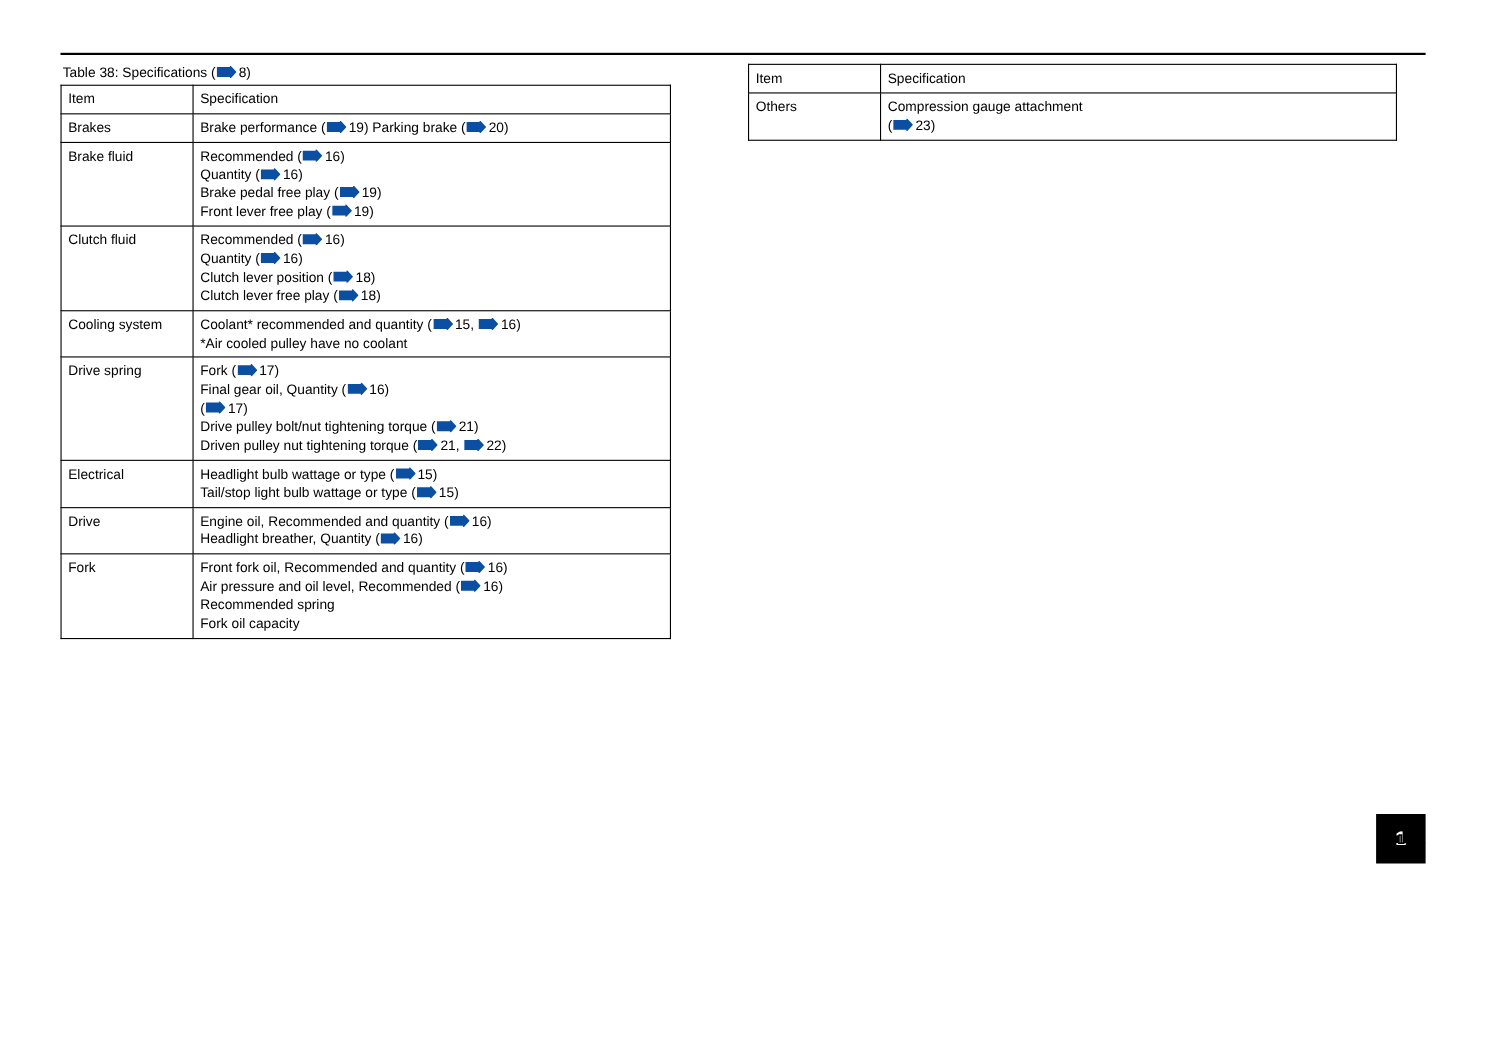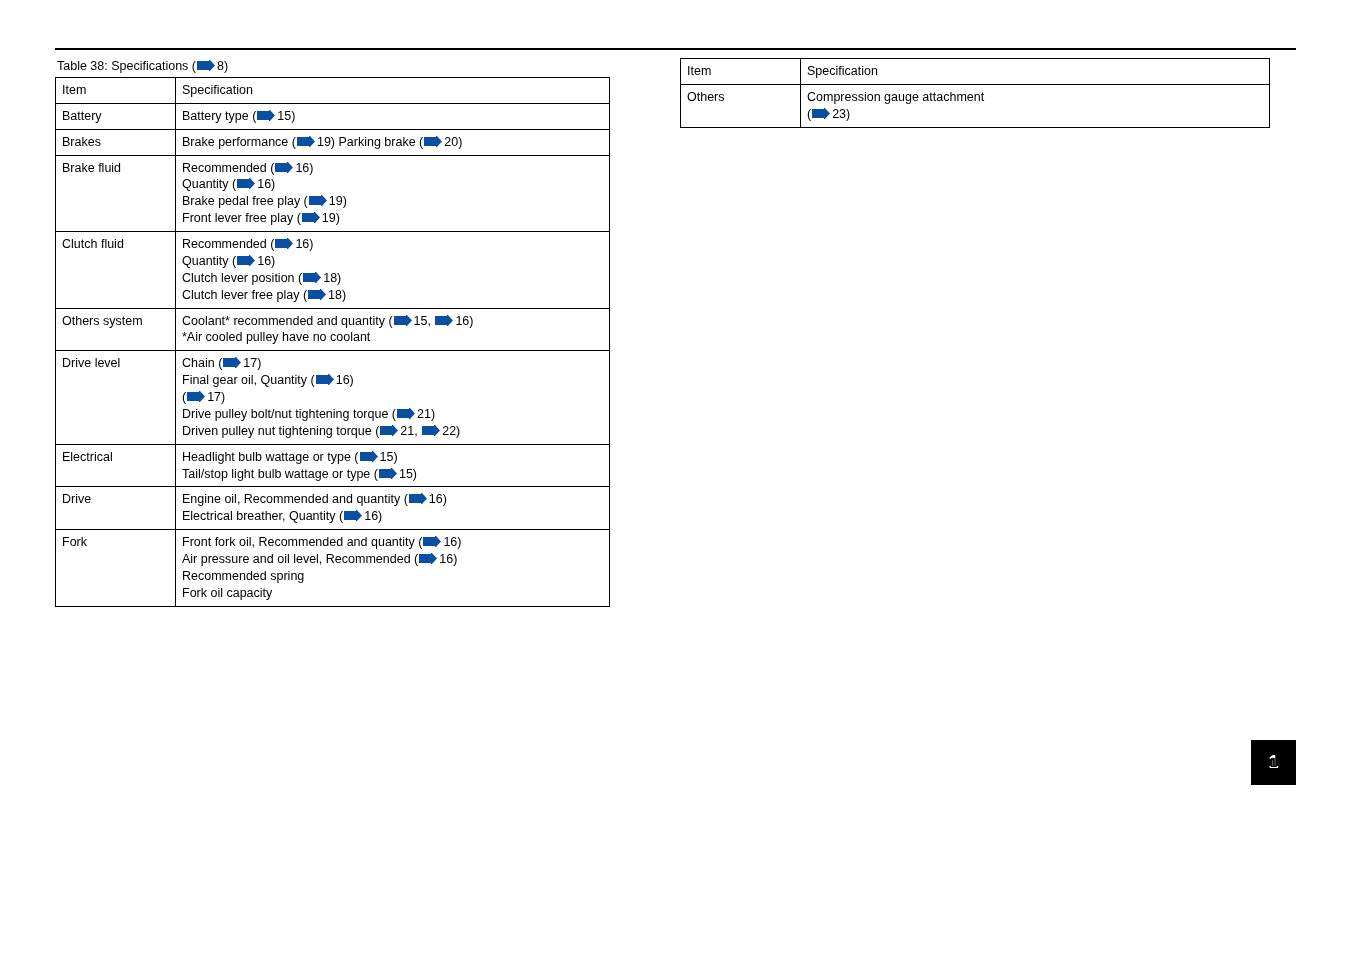--- a/index.html
+++ b/index.html
@@ -101,26 +101,20 @@
             <col>
           </colgroup>
         <thead>
           <tr>
             <th>Item</th>
             <th>Specification</th>
           </tr>
         </thead>
         <tbody id="left-body">
             <tr>
-              <td>Battery</td>
-              <td class="lh"><span>Battery type (</span><span class="arrow"><svg width="18" height="11">
-                    <polygon points="0,1 12,1 12,-1 18,5.5 12,12 12,10 0,10" fill="#0b4fa3"></polygon>
-                  </svg></span><span>15</span><span>)</span></td>
-            </tr>
-            <tr>
               <td>Brakes</td>
               <td class="lh"><span>Brake performance (</span><span class="arrow"><svg width="18" height="11">
                     <polygon points="0,1 12,1 12,-1 18,5.5 12,12 12,10 0,10" fill="#0b4fa3"></polygon>
                   </svg></span><span>19</span><span>) Parking brake (</span><span class="arrow"><svg width="18" height="11">
                     <polygon points="0,1 12,1 12,-1 18,5.5 12,12 12,10 0,10" fill="#0b4fa3"></polygon>
                   </svg></span><span>20</span><span>)</span></td>
             </tr>
             <tr>
               <td>Brake fluid</td>
               <td class="lh"><span>Recommended (</span><span class="arrow"><svg width="18" height="11">
@@ -139,30 +133,30 @@
                     <polygon points="0,1 12,1 12,-1 18,5.5 12,12 12,10 0,10" fill="#0b4fa3"></polygon>
                   </svg></span><span>16</span><span>)</span><br><span>Quantity (</span><span class="arrow"><svg width="18" height="11">
                     <polygon points="0,1 12,1 12,-1 18,5.5 12,12 12,10 0,10" fill="#0b4fa3"></polygon>
                   </svg></span><span>16</span><span>)</span><br><span>Clutch lever position (</span><span class="arrow"><svg width="18" height="11">
                     <polygon points="0,1 12,1 12,-1 18,5.5 12,12 12,10 0,10" fill="#0b4fa3"></polygon>
                   </svg></span><span>18</span><span>)</span><br><span>Clutch lever free play (</span><span class="arrow"><svg width="18" height="11">
                     <polygon points="0,1 12,1 12,-1 18,5.5 12,12 12,10 0,10" fill="#0b4fa3"></polygon>
                   </svg></span><span>18</span><span>)</span></td>
             </tr>
             <tr>
-              <td>Others system</td>
+              <td>Cooling system</td>
               <td class="lh"><span>Coolant* recommended and quantity (</span><span class="arrow"><svg width="18" height="11">
                     <polygon points="0,1 12,1 12,-1 18,5.5 12,12 12,10 0,10" fill="#0b4fa3"></polygon>
                   </svg></span><span>15</span><span>, </span><span class="arrow"><svg width="18" height="11">
                     <polygon points="0,1 12,1 12,-1 18,5.5 12,12 12,10 0,10" fill="#0b4fa3"></polygon>
                   </svg></span><span>16</span><span>)</span><br><span>*Air cooled pulley have no coolant</span></td>
             </tr>
             <tr>
-              <td>Drive level</td>
-              <td class="lh"><span>Chain (</span><span class="arrow"><svg width="18" height="11">
+              <td>Drive spring</td>
+              <td class="lh"><span>Fork (</span><span class="arrow"><svg width="18" height="11">
                     <polygon points="0,1 12,1 12,-1 18,5.5 12,12 12,10 0,10" fill="#0b4fa3"></polygon>
                   </svg></span><span>17</span><span>)</span><br><span>Final gear oil, Quantity (</span><span class="arrow"><svg width="18" height="11">
                     <polygon points="0,1 12,1 12,-1 18,5.5 12,12 12,10 0,10" fill="#0b4fa3"></polygon>
                   </svg></span><span>16</span><span>)</span><br><span>(</span><span class="arrow"><svg width="18" height="11">
                     <polygon points="0,1 12,1 12,-1 18,5.5 12,12 12,10 0,10" fill="#0b4fa3"></polygon>
                   </svg></span><span>17</span><span>)</span><br><span>Drive pulley bolt/nut tightening torque (</span><span class="arrow"><svg width="18" height="11">
                     <polygon points="0,1 12,1 12,-1 18,5.5 12,12 12,10 0,10" fill="#0b4fa3"></polygon>
                   </svg></span><span>21</span><span>)</span><br><span>Driven pulley nut tightening torque (</span><span class="arrow"><svg width="18" height="11">
                     <polygon points="0,1 12,1 12,-1 18,5.5 12,12 12,10 0,10" fill="#0b4fa3"></polygon>
                   </svg></span><span>21</span><span>, </span><span class="arrow"><svg width="18" height="11">
@@ -174,21 +168,21 @@
               <td class="lh"><span>Headlight bulb wattage or type (</span><span class="arrow"><svg width="18" height="11">
                     <polygon points="0,1 12,1 12,-1 18,5.5 12,12 12,10 0,10" fill="#0b4fa3"></polygon>
                   </svg></span><span>15</span><span>)</span><br><span>Tail/stop light bulb wattage or type (</span><span class="arrow"><svg width="18" height="11">
                     <polygon points="0,1 12,1 12,-1 18,5.5 12,12 12,10 0,10" fill="#0b4fa3"></polygon>
                   </svg></span><span>15</span><span>)</span></td>
             </tr>
             <tr>
               <td>Drive</td>
               <td class="lh"><span>Engine oil, Recommended and quantity (</span><span class="arrow"><svg width="18" height="11">
                     <polygon points="0,1 12,1 12,-1 18,5.5 12,12 12,10 0,10" fill="#0b4fa3"></polygon>
-                  </svg></span><span>16</span><span>)</span><br><span>Electrical breather, Quantity (</span><span class="arrow"><svg width="18" height="11">
+                  </svg></span><span>16</span><span>)</span><br><span>Headlight breather, Quantity (</span><span class="arrow"><svg width="18" height="11">
                     <polygon points="0,1 12,1 12,-1 18,5.5 12,12 12,10 0,10" fill="#0b4fa3"></polygon>
                   </svg></span><span>16</span><span>)</span></td>
             </tr>
             <tr>
               <td>Fork</td>
               <td class="lh"><span>Front fork oil, Recommended and quantity (</span><span class="arrow"><svg width="18" height="11">
                     <polygon points="0,1 12,1 12,-1 18,5.5 12,12 12,10 0,10" fill="#0b4fa3"></polygon>
                   </svg></span><span>16</span><span>)</span><br><span>Air pressure and oil level, Recommended (</span><span class="arrow"><svg width="18" height="11">
                     <polygon points="0,1 12,1 12,-1 18,5.5 12,12 12,10 0,10" fill="#0b4fa3"></polygon>
                   </svg></span><span>16</span><span>)</span><br><span>Recommended spring</span><br><span>Fork oil capacity</span></td>

